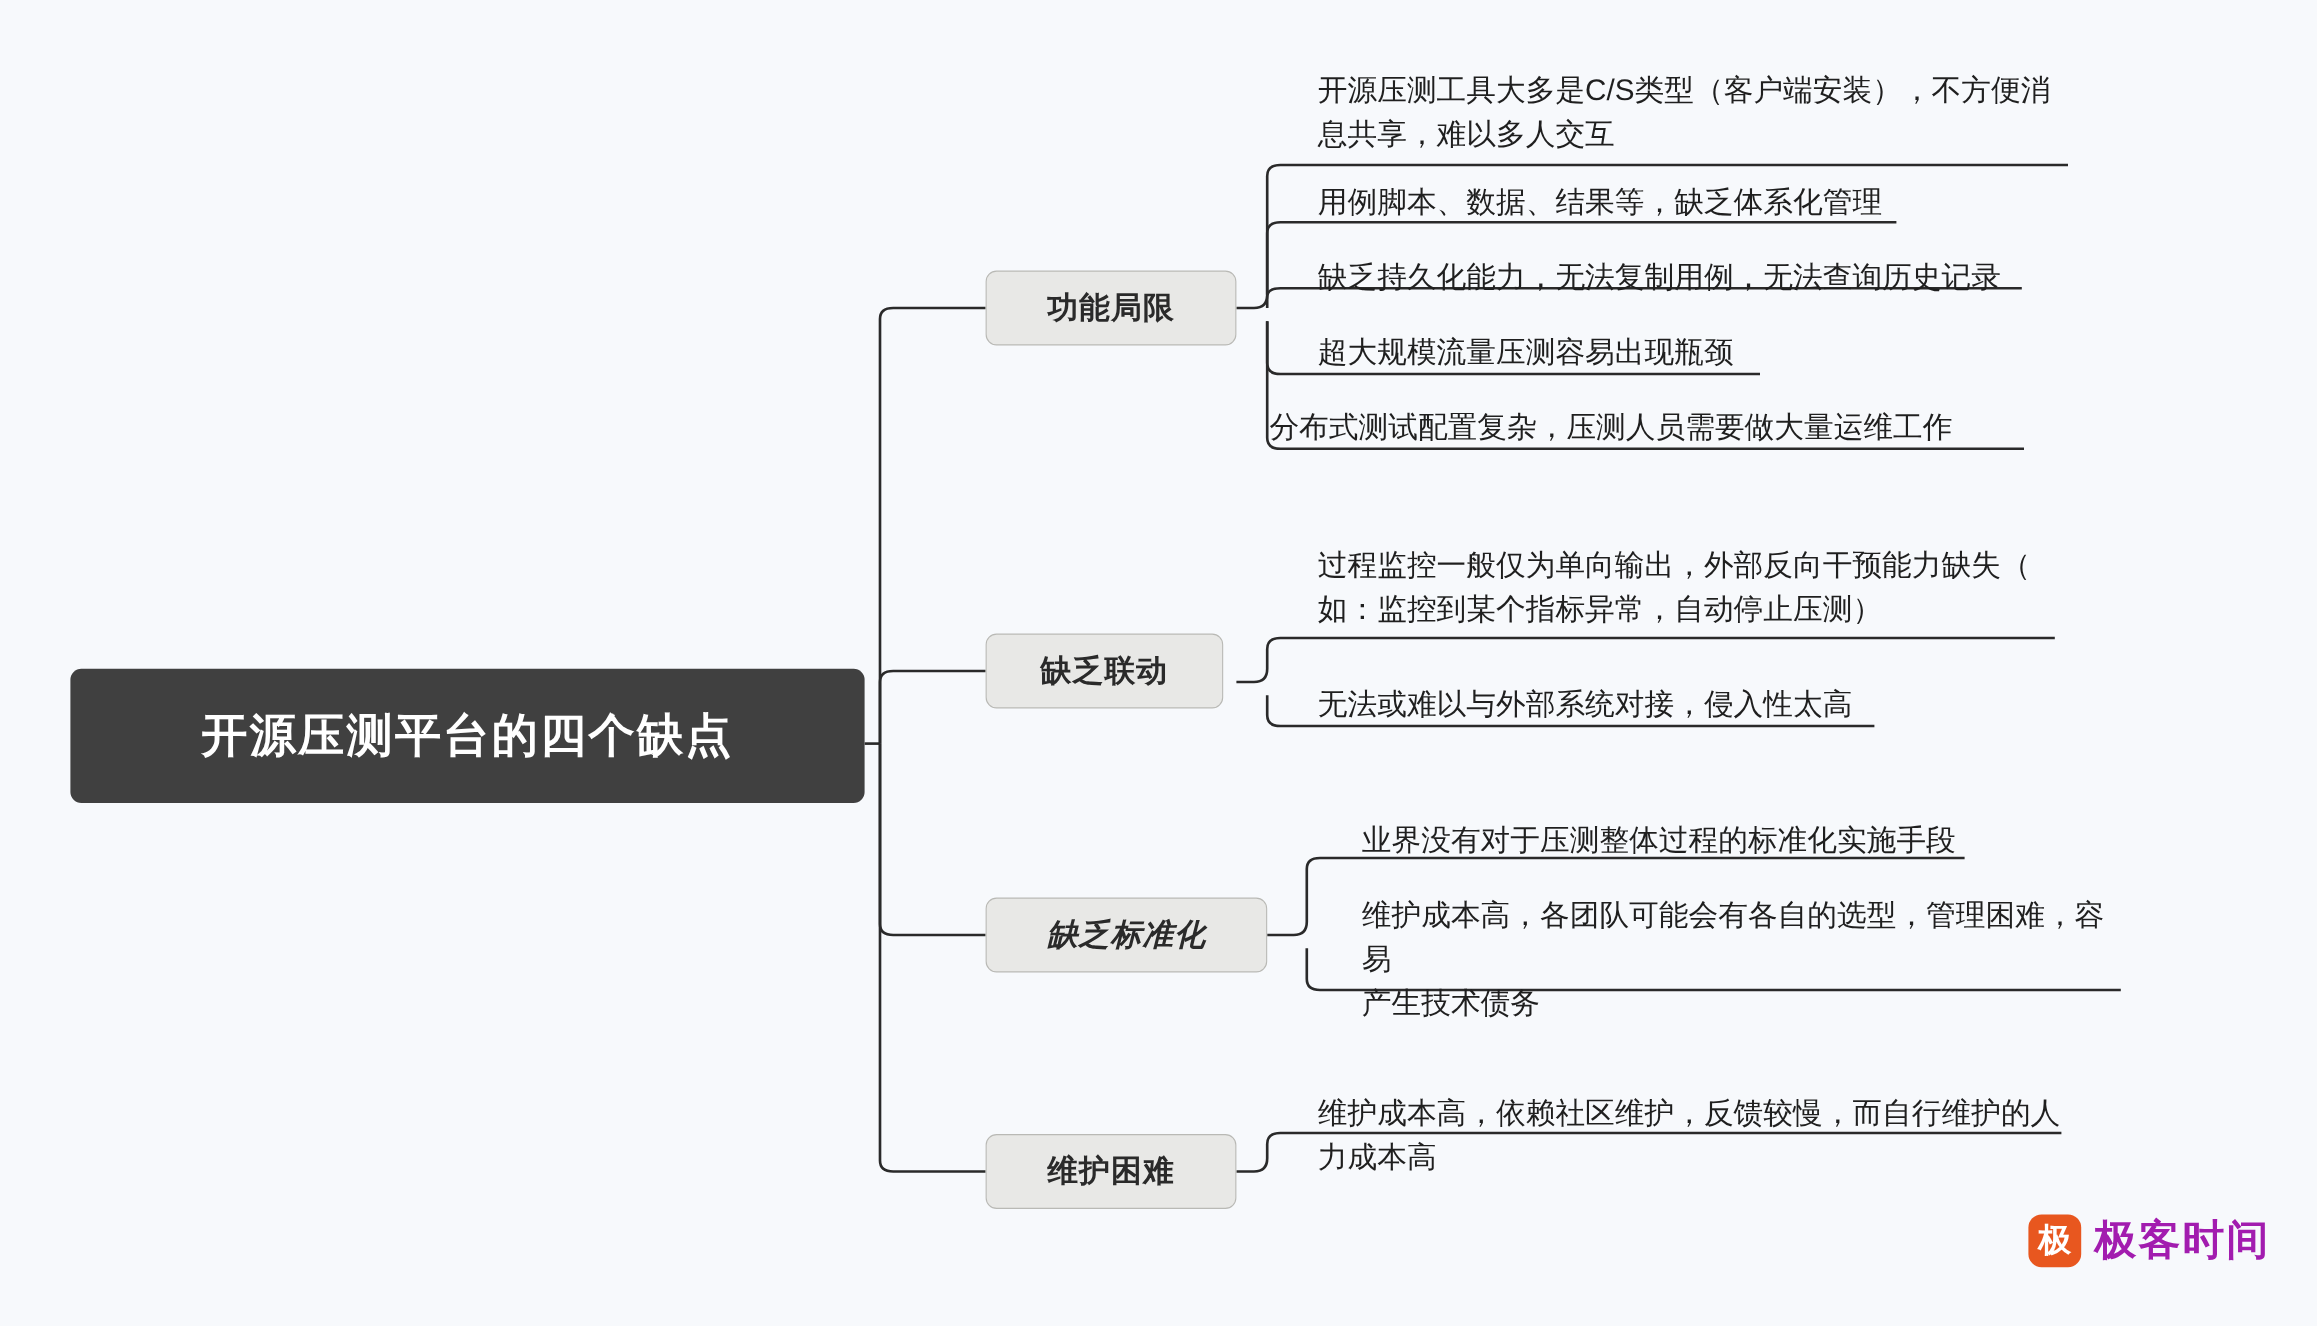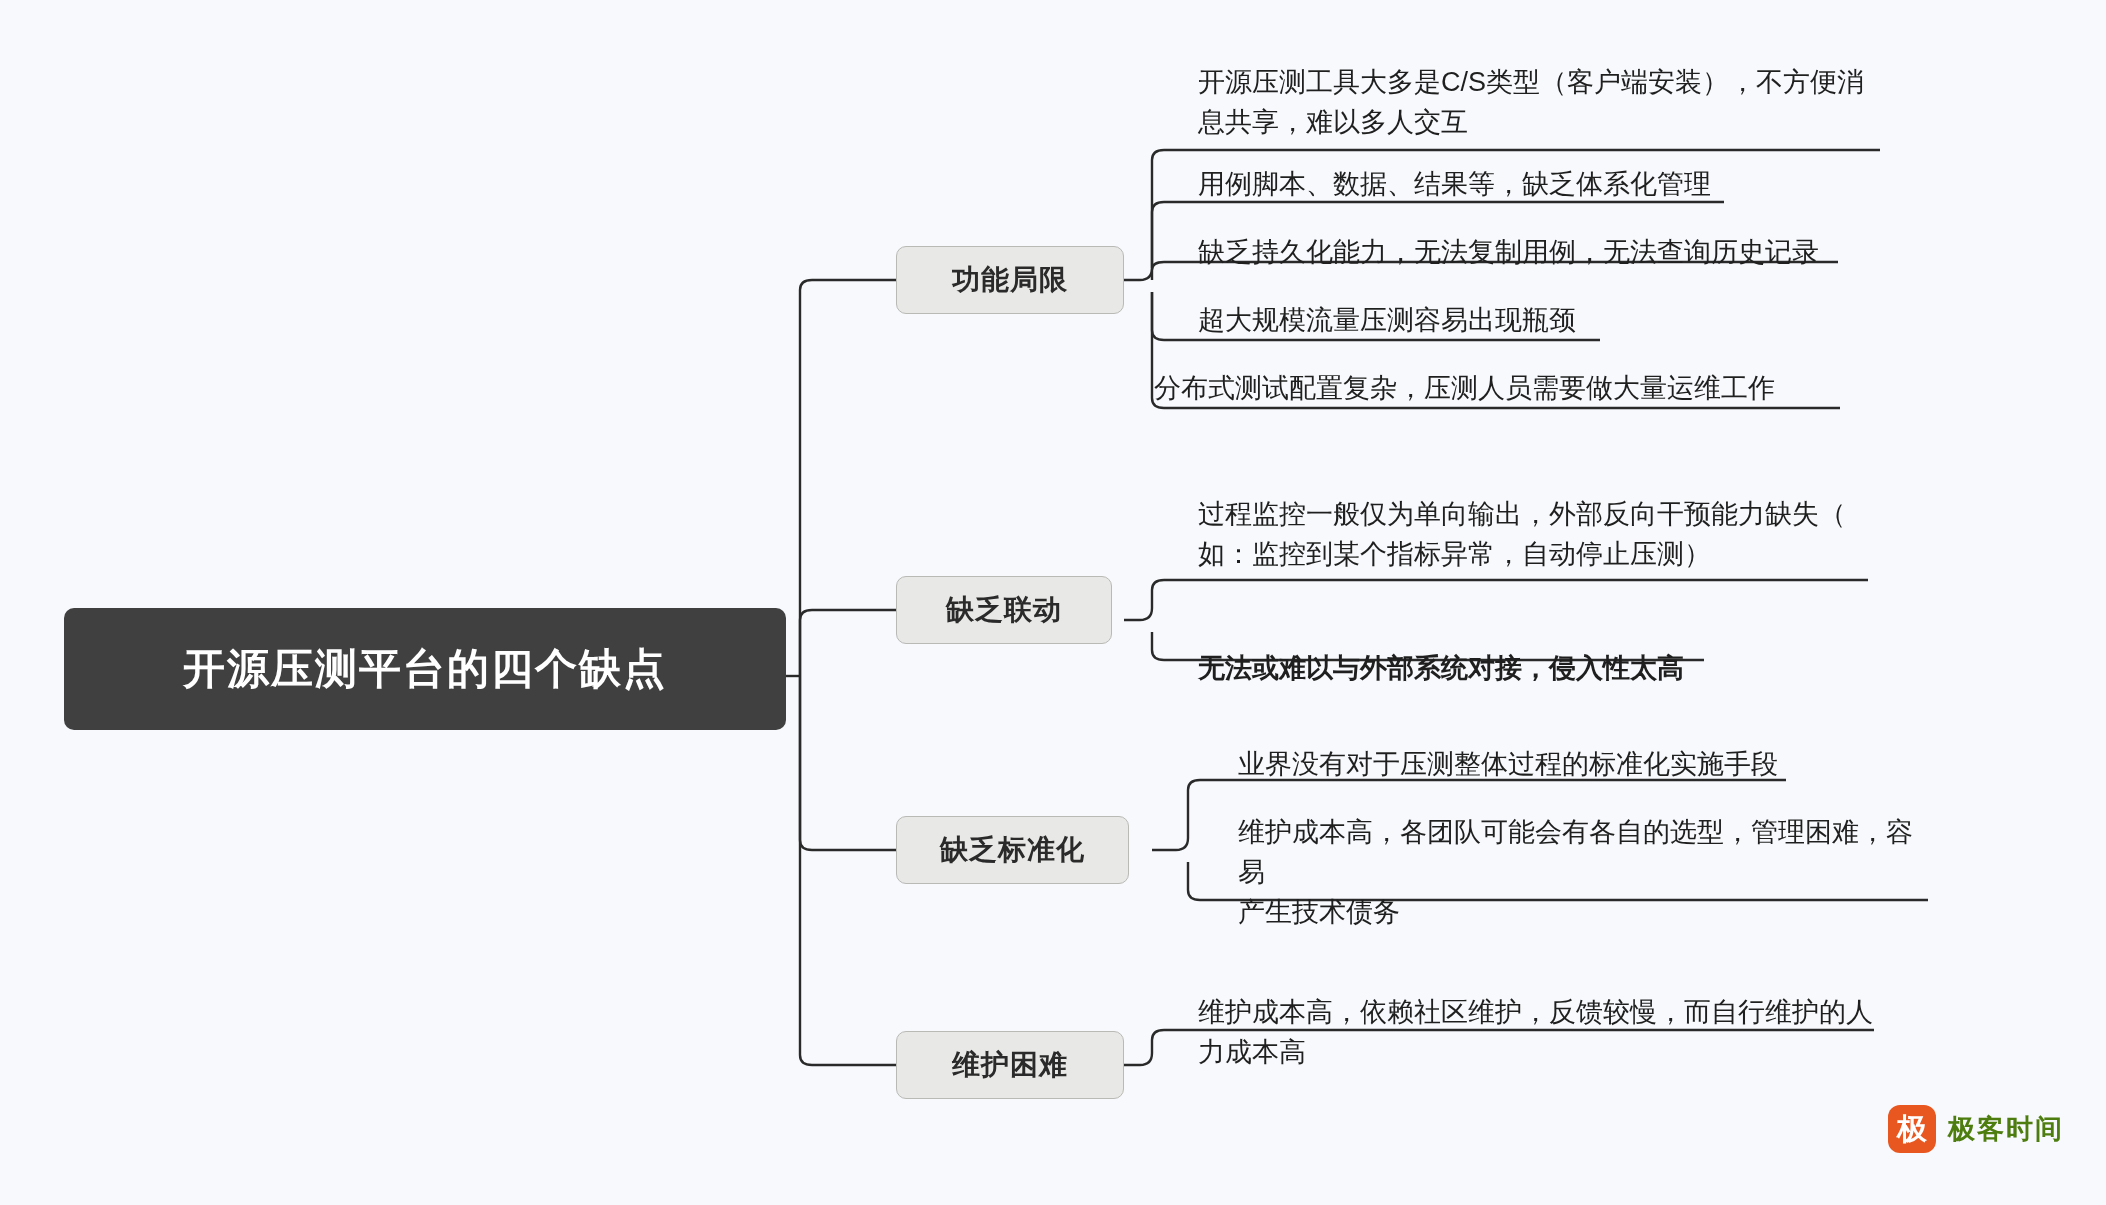--- a/index.html
+++ b/index.html
@@ -84,23 +84,23 @@
     align-items: center;
     justify-content: center;
   }
   .logo-mark .g {
     color: #ffffff;
     font-size: 30px;
     font-weight: bold;
     line-height: 1;
   }
   .logo-text {
-    font-size: 27px;
+    font-size: 38px;
     font-weight: bold;
-    color: #4d7c0f;
+    color: #a21caf;
     letter-spacing: 2px;
   }
 </style>
 </head>
 <body>
 
 <div id="canvas">
 
   <svg class="links" viewBox="0 0 2106 1205">
     <g fill="none" stroke="#2a2a2a" stroke-width="2.4">
@@ -139,23 +139,23 @@
   <div class="node leaf-node" style="left:1192px; top:160px; width:560px;">用例脚本、数据、结果等，缺乏体系化管理</div>
   <div class="node leaf-node" style="left:1192px; top:228px; width:660px;">缺乏持久化能力，无法复制用例，无法查询历史记录</div>
   <div class="node leaf-node" style="left:1192px; top:296px; width:440px;">超大规模流量压测容易出现瓶颈</div>
   <div class="node leaf-node" style="left:1148px; top:364px; width:670px;">分布式测试配置复杂，压测人员需要做大量运维工作</div>
 
   <div class="node branch-node" style="left:896px; top:576px; width:216px;">
     <span>缺乏联动</span>
   </div>
   <div class="node leaf-node" style="left:1192px; top:490px; width:700px;">过程监控一般仅为单向输出，外部反向干预能力缺失（
 如：监控到某个指标异常，自动停止压测）</div>
-  <div class="node leaf-node" style="left:1192px; top:644px; width:520px;font-weight:bold;">无法或难以与外部系统对接，侵入性太高</div>
+  <div class="node leaf-node" style="left:1192px; top:616px; width:520px;">无法或难以与外部系统对接，侵入性太高</div>
 
-  <div class="node branch-node" style="left:896px; top:816px; width:233px;">
+  <div class="node branch-node" style="left:896px; top:816px; width:256px;font-style:italic;">
     <span>缺乏标准化</span>
   </div>
   <div class="node leaf-node" style="left:1232px; top:740px; width:570px;">业界没有对于压测整体过程的标准化实施手段</div>
   <div class="node leaf-node" style="left:1232px; top:808px; width:710px;">维护成本高，各团队可能会有各自的选型，管理困难，容易
 产生技术债务</div>
 
   <div class="node branch-node" style="left:896px; top:1031px; width:228px;">
     <span>维护困难</span>
   </div>
   <div class="node leaf-node" style="left:1192px; top:988px; width:700px;">维护成本高，依赖社区维护，反馈较慢，而自行维护的人

